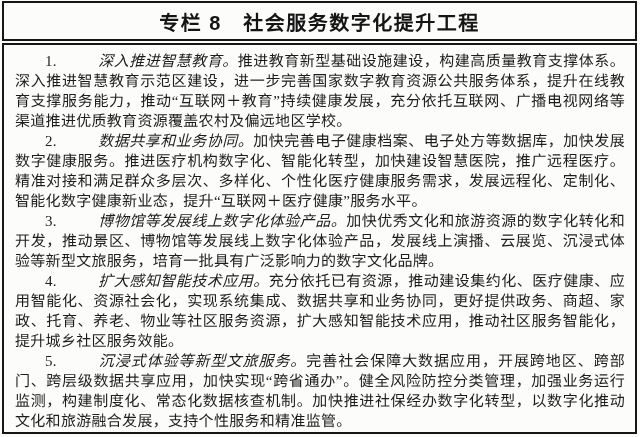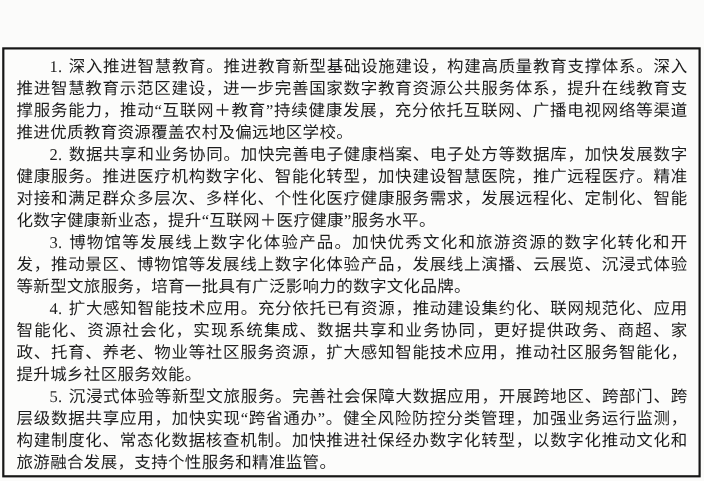--- a/index.html
+++ b/index.html
@@ -55,44 +55,49 @@
     text-align: justify;
     font-size: 15px;
     line-height: 20px;
     letter-spacing: 0.3px;
     color: #1d1d1d;
   }
   .para .num {
     margin-right: 0.35em;
   }
   .para .lead {
+    font-style: italic;
+    margin-left: 36px;
   }
 </style>
 </head>
 <body>
 
 <div class="page">
 
+  <div class="title-box">
+    <h1 class="panel-title">专栏 8　社会服务数字化提升工程</h1>
+  </div>
 
   <div class="body-box">
 
     <p class="para">
       <span class="num">1.</span><span class="lead">深入推进智慧教育。</span><span class="text">推进教育新型基础设施建设，构建高质量教育支撑体系。深入推进智慧教育示范区建设，进一步完善国家数字教育资源公共服务体系，提升在线教育支撑服务能力，推动“互联网＋教育”持续健康发展，充分依托互联网、广播电视网络等渠道推进优质教育资源覆盖农村及偏远地区学校。</span>
     </p>
 
     <p class="para">
       <span class="num">2.</span><span class="lead">数据共享和业务协同。</span><span class="text">加快完善电子健康档案、电子处方等数据库，加快发展数字健康服务。推进医疗机构数字化、智能化转型，加快建设智慧医院，推广远程医疗。精准对接和满足群众多层次、多样化、个性化医疗健康服务需求，发展远程化、定制化、智能化数字健康新业态，提升“互联网＋医疗健康”服务水平。</span>
     </p>
 
     <p class="para">
       <span class="num">3.</span><span class="lead">博物馆等发展线上数字化体验产品。</span><span class="text">加快优秀文化和旅游资源的数字化转化和开发，推动景区、博物馆等发展线上数字化体验产品，发展线上演播、云展览、沉浸式体验等新型文旅服务，培育一批具有广泛影响力的数字文化品牌。</span>
     </p>
 
     <p class="para">
-      <span class="num">4.</span><span class="lead">扩大感知智能技术应用。</span><span class="text">充分依托已有资源，推动建设集约化、联网规范化、应用智能化、资源社会化，实现系统集成、数据共享和业务协同，更好提供政务、商超、家政、托育、养老、物业等社区服务资源，扩大感知智能技术应用，推动社区服务智能化，提升城乡社区服务效能。</span>
+      <span class="num">4.</span><span class="lead">扩大感知智能技术应用。</span><span class="text">充分依托已有资源，推动建设集约化、医疗健康、应用智能化、资源社会化，实现系统集成、数据共享和业务协同，更好提供政务、商超、家政、托育、养老、物业等社区服务资源，扩大感知智能技术应用，推动社区服务智能化，提升城乡社区服务效能。</span>
     </p>
 
     <p class="para">
       <span class="num">5.</span><span class="lead">沉浸式体验等新型文旅服务。</span><span class="text">完善社会保障大数据应用，开展跨地区、跨部门、跨层级数据共享应用，加快实现“跨省通办”。健全风险防控分类管理，加强业务运行监测，构建制度化、常态化数据核查机制。加快推进社保经办数字化转型，以数字化推动文化和旅游融合发展，支持个性服务和精准监管。</span>
     </p>
 
   </div>
 
 </div>
 

